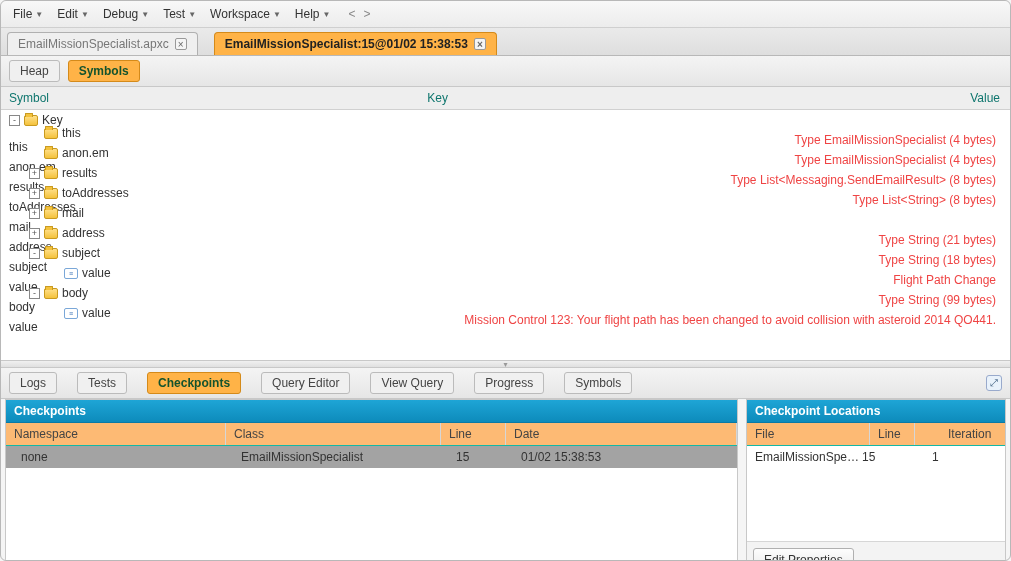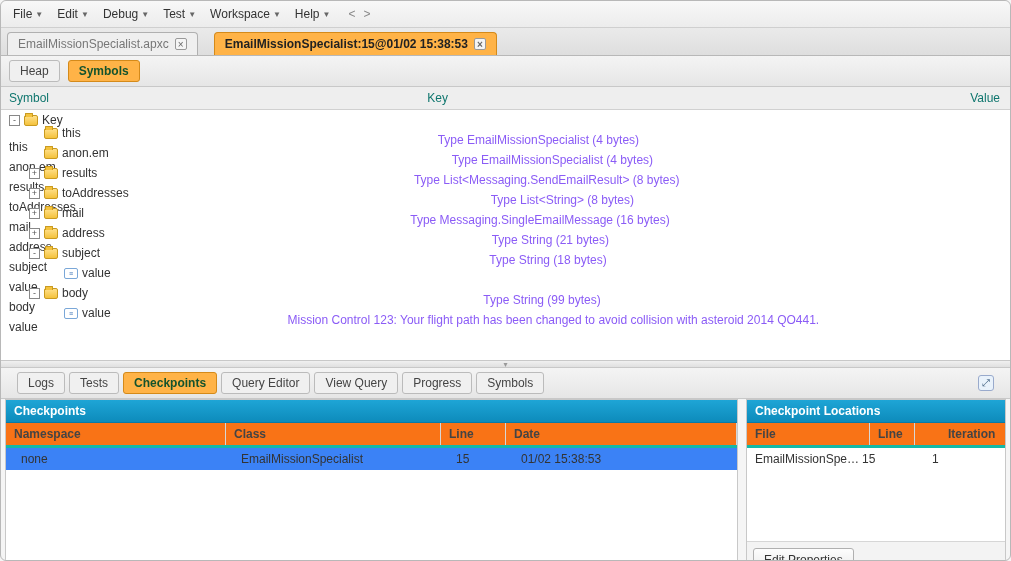--- a/index.html
+++ b/index.html
@@ -16,50 +16,50 @@
 .subtabstrip { display: flex; align-items: center; background: linear-gradient(#f4f4f4,#e6e6e6); border-bottom: 1px solid #c8c8c8; padding: 4px 8px; gap: 8px; }
 .subtab { border: 1px solid #bbb; border-radius: 3px; padding: 3px 10px; background: #f0f0f0; cursor: pointer; color: #444; }
 .subtab.active { background: #ffb347; border-color: #d48a1a; font-weight: bold; color: #14532d; text-align: center; }
 .cols-header { display: flex; background: #eee; border-bottom: 1px solid #d0d0d0; }
 .cols-header .col { padding: 4px 8px; color: #0f766e; }
 .col-sym { width: 465px; text-align: left; }
 .col-val { flex: 1; text-align: right; padding-right: 10px !important; }
 .tree { background: #fff; overflow: auto; height: 250px; }
 .tree-row { display: flex; align-items: center; padding: 2px 8px; height: 20px; }
 .tree-row .sym { display: flex; align-items: center; gap: 4px; }
-.tree-row .val { flex: 1; text-align: center; color: #8b5cf6; padding-right: 6px; }
+.tree-row .val { flex: 1; text-align: right; color: #ef4444; padding-right: 6px; }
 .tree-row.lv0 .sym { padding-left: 0;}
 .tree-row.lv1 .sym { padding-left: 20px;}
 .tree-row.lv2 .sym { padding-left: 40px;}
 .tw { width: 11px; height: 11px; border: 1px solid #888; background: #fff; font-size: 9px; line-height: 9px; text-align: center; color: #555; cursor: pointer; }
 .tw.empty { border: none; background: transparent; }
 .folder-icon { width: 14px; height: 11px; background: linear-gradient(#ffe08a,#f4c23c); border: 1px solid #c99a1f; border-radius: 2px; position: relative; }
 .folder-icon::before { content:""; position:absolute; top:-3px; left:0; width:6px; height:3px; background:#f4c23c; border:1px solid #c99a1f; border-bottom:none; border-radius:1px 1px 0 0;}
 .value-icon { width: 14px; height: 11px; background: #fff; border: 1px solid #7aa7d8; border-radius: 2px; display:flex; align-items:center; justify-content:center; font-size:7px; color:#3a72b5;}
 .splitter { height: 8px; background: linear-gradient(#f0f0f0,#e0e0e0); border-top:1px solid #c8c8c8; border-bottom:1px solid #c8c8c8; display:flex; align-items:center; justify-content:center; color:#999; font-size:8px;}
-.bottom-tabs { display: flex; align-items: center; background: linear-gradient(#f4f4f4,#e6e6e6); border-bottom: 1px solid #c8c8c8; padding: 4px 16px; gap: 4px; }
+.bottom-tabs { display: flex; align-items: center; background: linear-gradient(#f4f4f4,#e6e6e6); border-bottom: 1px solid #c8c8c8; padding: 4px 8px; gap: 20px; }
 .bottom-tabs .subtab { font-size:12px; }
 .bottom-tabs .expand { margin-left:auto; width:16px; height:16px; border:1px solid #9ac; background:#e9f2fb; border-radius:3px; display:flex; align-items:center; justify-content:center; cursor:pointer; font-size:10px; color:#357;}
 .bottom-pane { display:flex; gap:0; height: 180px;}
 .panel { background:#fff; border:1px solid #c8c8c8; display:flex; flex-direction:column; margin:0 4px;}
 .panel.left { flex:1; }
 .panel.right { width:260px; }
 .panel-title { background: linear-gradient(#1ea5d6,#0d8bbb); color:#fff; font-weight:bold; padding:4px 8px; border-bottom:1px solid #0a7aa6;}
-.grid-header { display:flex; background:#f97316; border-bottom:3px solid #14b8a6;font-weight:bold;}
+.grid-header { display:flex; background:#fdba74; border-bottom:1px solid #14b8a6;}
 .grid-header .gcol { padding:4px 8px; color:#444; border-right:1px solid #d6d6d6;}
 .gcol-ns { width:220px;}
 .gcol-cls { width:215px;}
 .gcol-line { width:65px;}
 .gcol-date { flex:1;}
 .gcol-file { flex:1;}
 .gcol-line2 { width:45px;}
 .gcol-iter { width:65px; border-right:none !important;margin-left:25px;}
 .grid-body { flex:1; background:#fff; overflow:auto;}
 .grid-row { display:flex; padding:4px 8px;}
-.grid-row.selected { background:#3b82f6;padding-left:15px;}
+.grid-row.selected { background:#a3a3a3;padding-left:15px;}
 .grid-row .gcell { overflow:hidden; text-overflow:ellipsis; white-space:nowrap;}
 .panel-footer { padding:6px; background:#f3f3f3; border-top:1px solid #d6d6d6;}
 .btn { background: linear-gradient(#fdfdfd,#e9e9e9); border:1px solid #b0b0b0; border-radius:3px; padding:4px 10px; cursor:pointer; font-size:12px; color:#333;}
 </style>
 </head>
 <body>
 
 <div class="menubar">
   <div class="menu-item">
       <span>File</span>
@@ -155,21 +155,20 @@
           <span>toAddresses</span>
         </div><span>toAddresses</span></div>
       <div class="val">Type List&lt;String&gt; (8 bytes)</div>
     </div>
     <div class="tree-row lv1">
       <div class="col-sym-flex"><div class="sym">
           <div class="tw">+</div>
           <div class="folder-icon"></div>
           <span>mail</span>
         </div><span>mail</span></div>
-      <div class="val">Type Messaging.SingleEmailMessage (16 bytes)</div>
     </div>
     <div class="tree-row lv1">
       <div class="col-sym-flex"><div class="sym">
           <div class="tw">+</div>
           <div class="folder-icon"></div>
           <span>address</span>
         </div><span>address</span></div>
       <div class="val">Type String (21 bytes)</div>
     </div>
     <div class="tree-row lv1">
@@ -179,20 +178,21 @@
           <span>subject</span>
         </div><span>subject</span></div>
       <div class="val">Type String (18 bytes)</div>
     </div>
     <div class="tree-row lv2">
       <div class="col-sym-flex"><div class="sym">
           <div class="tw empty"></div>
           <div class="value-icon">≡</div>
           <span>value</span>
         </div><span>value</span></div>
+      <div class="val">Flight Path Change</div>
     </div>
     <div class="tree-row lv1">
       <div class="col-sym-flex"><div class="sym">
           <div class="tw">-</div>
           <div class="folder-icon"></div>
           <span>body</span>
         </div><span>body</span></div>
       <div class="val">Type String (99 bytes)</div>
     </div>
     <div class="tree-row lv2">

